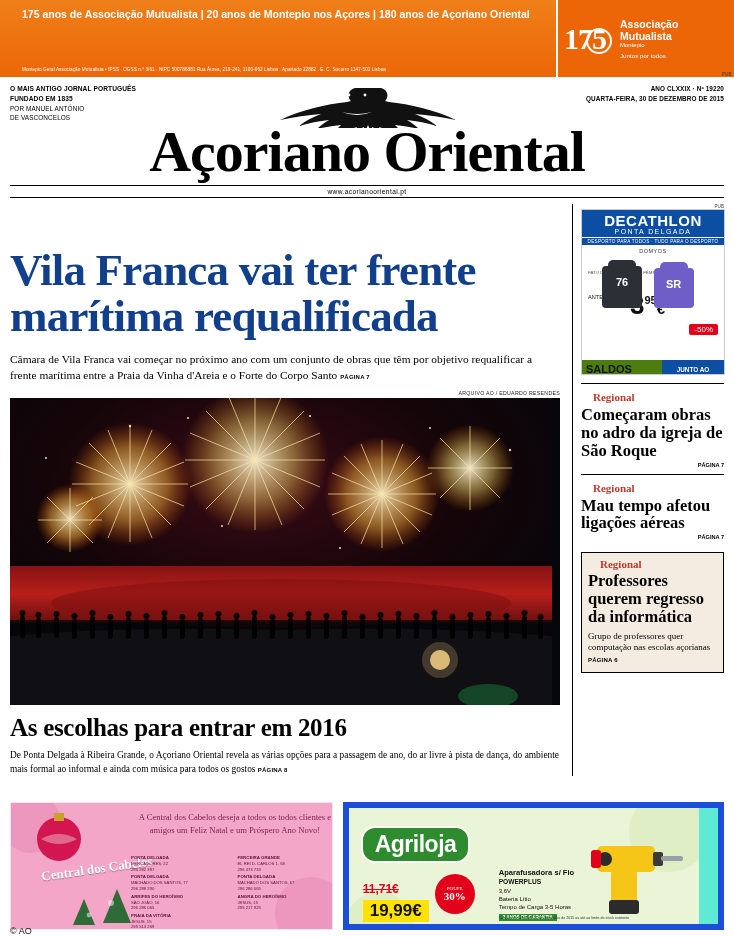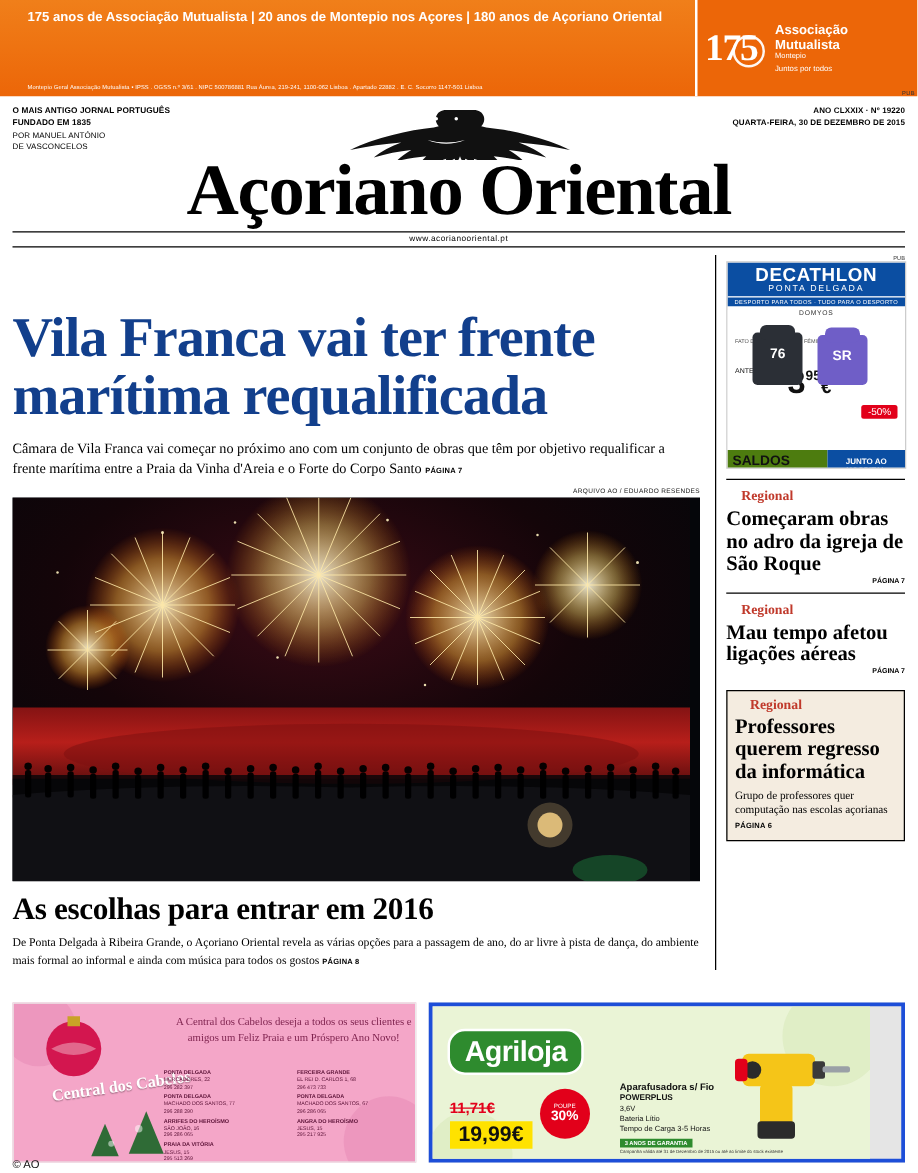--- a/index.html
+++ b/index.html
@@ -314,21 +314,21 @@
   }
 
   
   .bottom-ads {
     position: absolute;
     left: 10px; right: 10px; bottom: 8px;
     display: flex; gap: 10px;
   }
   .bad { position: relative; }
   .bad-left { width: 332px; height: 128px; background: #f2a0c4; overflow: hidden; position: relative; border:1px solid #eaeaea;}
-  .bad-right { width: 392px; height: 128px; background: #e5e5e5; overflow: hidden; position: relative; border:3px solid #1d4ed8;}
+  .bad-right { width: 392px; height: 128px; background: #5eead4; overflow: hidden; position: relative; border:6px solid #1d4ed8;}
 
   .cc-text {
     position: absolute; left: 124px; top: 8px; width: 200px;
     font-family: "Liberation Serif", serif;
     color: #7b1f4b; font-size: 8.6px; line-height: 1.5; text-align: center;
   }
   .cc-logo {
     position: absolute; left: 30px; top: 58px;
     font-family: "Liberation Serif", serif; color: #fff; font-weight: bold;
     font-size: 13px; transform: rotate(-8deg); text-shadow: 0 1px 1px #00000055;
@@ -347,21 +347,21 @@
     font-size: 23px; padding: 3px 12px; border-radius: 14px;
     border: 2px solid #fff; letter-spacing: -.5px;
   }
   .ag-oldprice {
     position:absolute; left: 14px; top: 74px;
     color:#e2001a; font-family:"Liberation Sans",sans-serif; font-weight:bold; font-size:12px;
   }
   .ag-poupe {
     position:absolute; left: 86px; top: 66px; width: 40px; height: 40px;
     background: #e2001a; color:#fff; border-radius:50%;
-    font-family:Liberation Sans, sans-serif; font-weight:bold;
+    font-family:Liberation Serif, serif; font-weight:bold;
     display:flex; flex-direction:column; align-items:center; justify-content:center;
     font-size: 11px; line-height:1;
   }
   .ag-poupe small { font-size: 5px; font-weight:normal; }
   .ag-price {
     position:absolute; left: 14px; top: 92px;
     background:#ffe200; color:#111; font-family:"Liberation Sans",sans-serif;
     font-weight:bold; font-size: 17px; padding: 1px 7px;
   }
   .ag-prod {
@@ -694,21 +694,21 @@
         </g>
         <g fill="#2f6b36">
           <path d="M92 120 l14 -34 l14 34z"></path>
           <path d="M62 122 l11 -26 l11 26z"></path>
         </g>
         <g fill="#fff" opacity=".5">
           <circle cx="100" cy="100" r="3"></circle>
             <circle cx="78" cy="112" r="2.4"></circle>
         </g>
       </svg>
-      <div class="cc-text">A Central dos Cabelos deseja a todos os seus clientes e amigos um Feliz Praia e um Próspero Ano Novo!</div>
+      <div class="cc-text">A Central dos Cabelos deseja a todos os todos clientes e amigos um Feliz Natal e um Próspero Ano Novo!</div>
       <div class="cc-logo">Central dos Cabelos</div>
       <div class="cc-cols">
         <div>
           <b>PONTA DELGADA</b><br>
           <span>MERCADORES, 22</span><br>
           <span>296 282 397</span>
         </div>
         <div>
           <b>FERCEIRA GRANDE</b><br>
           <span>EL REI D. CARLOS 1, 68</span><br>

